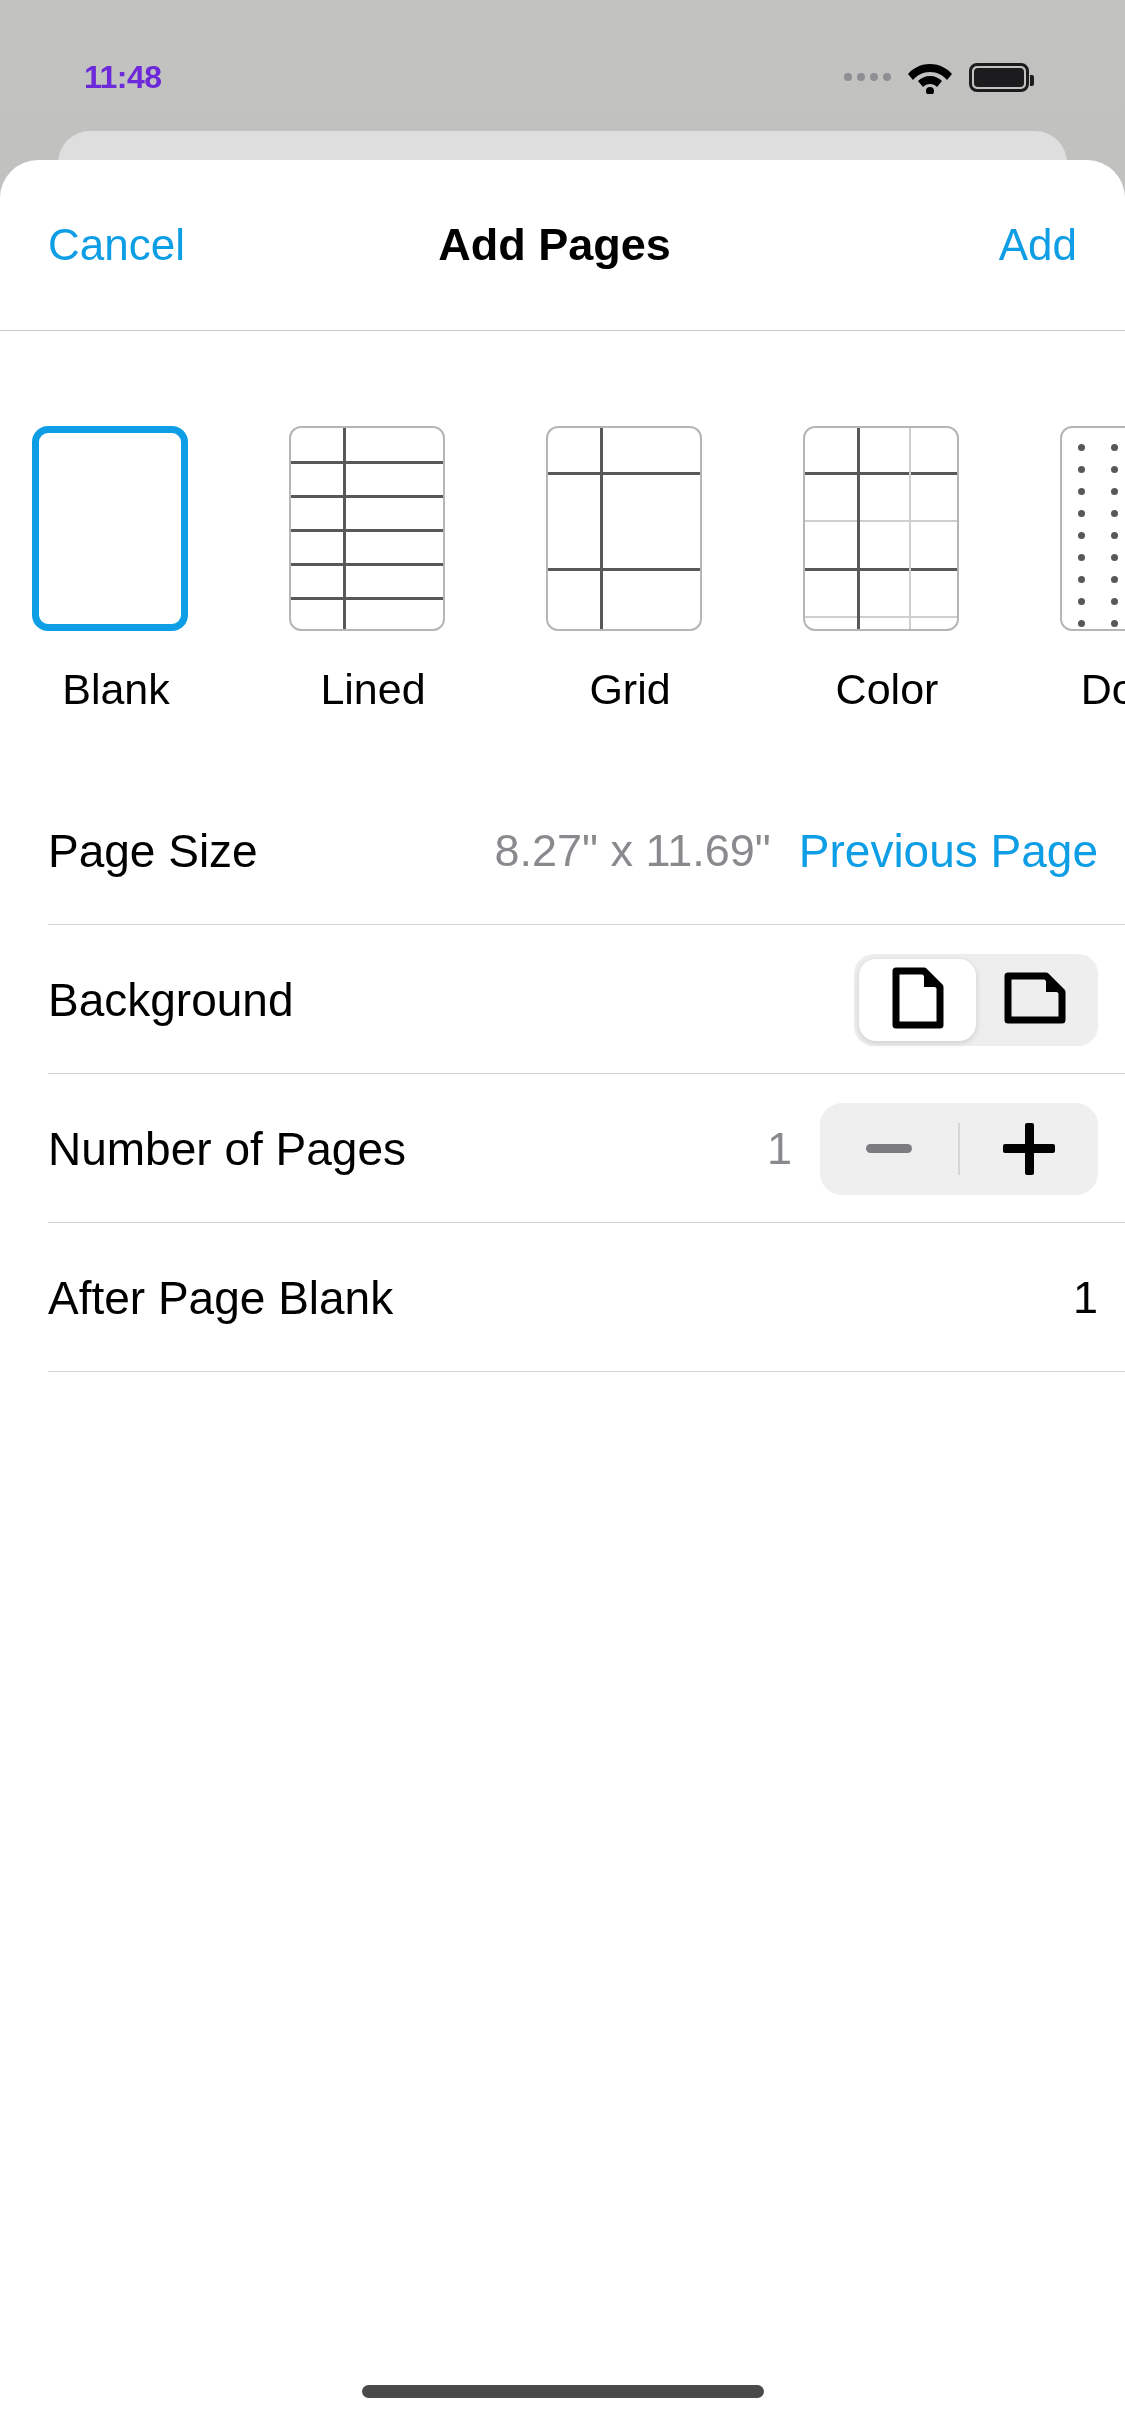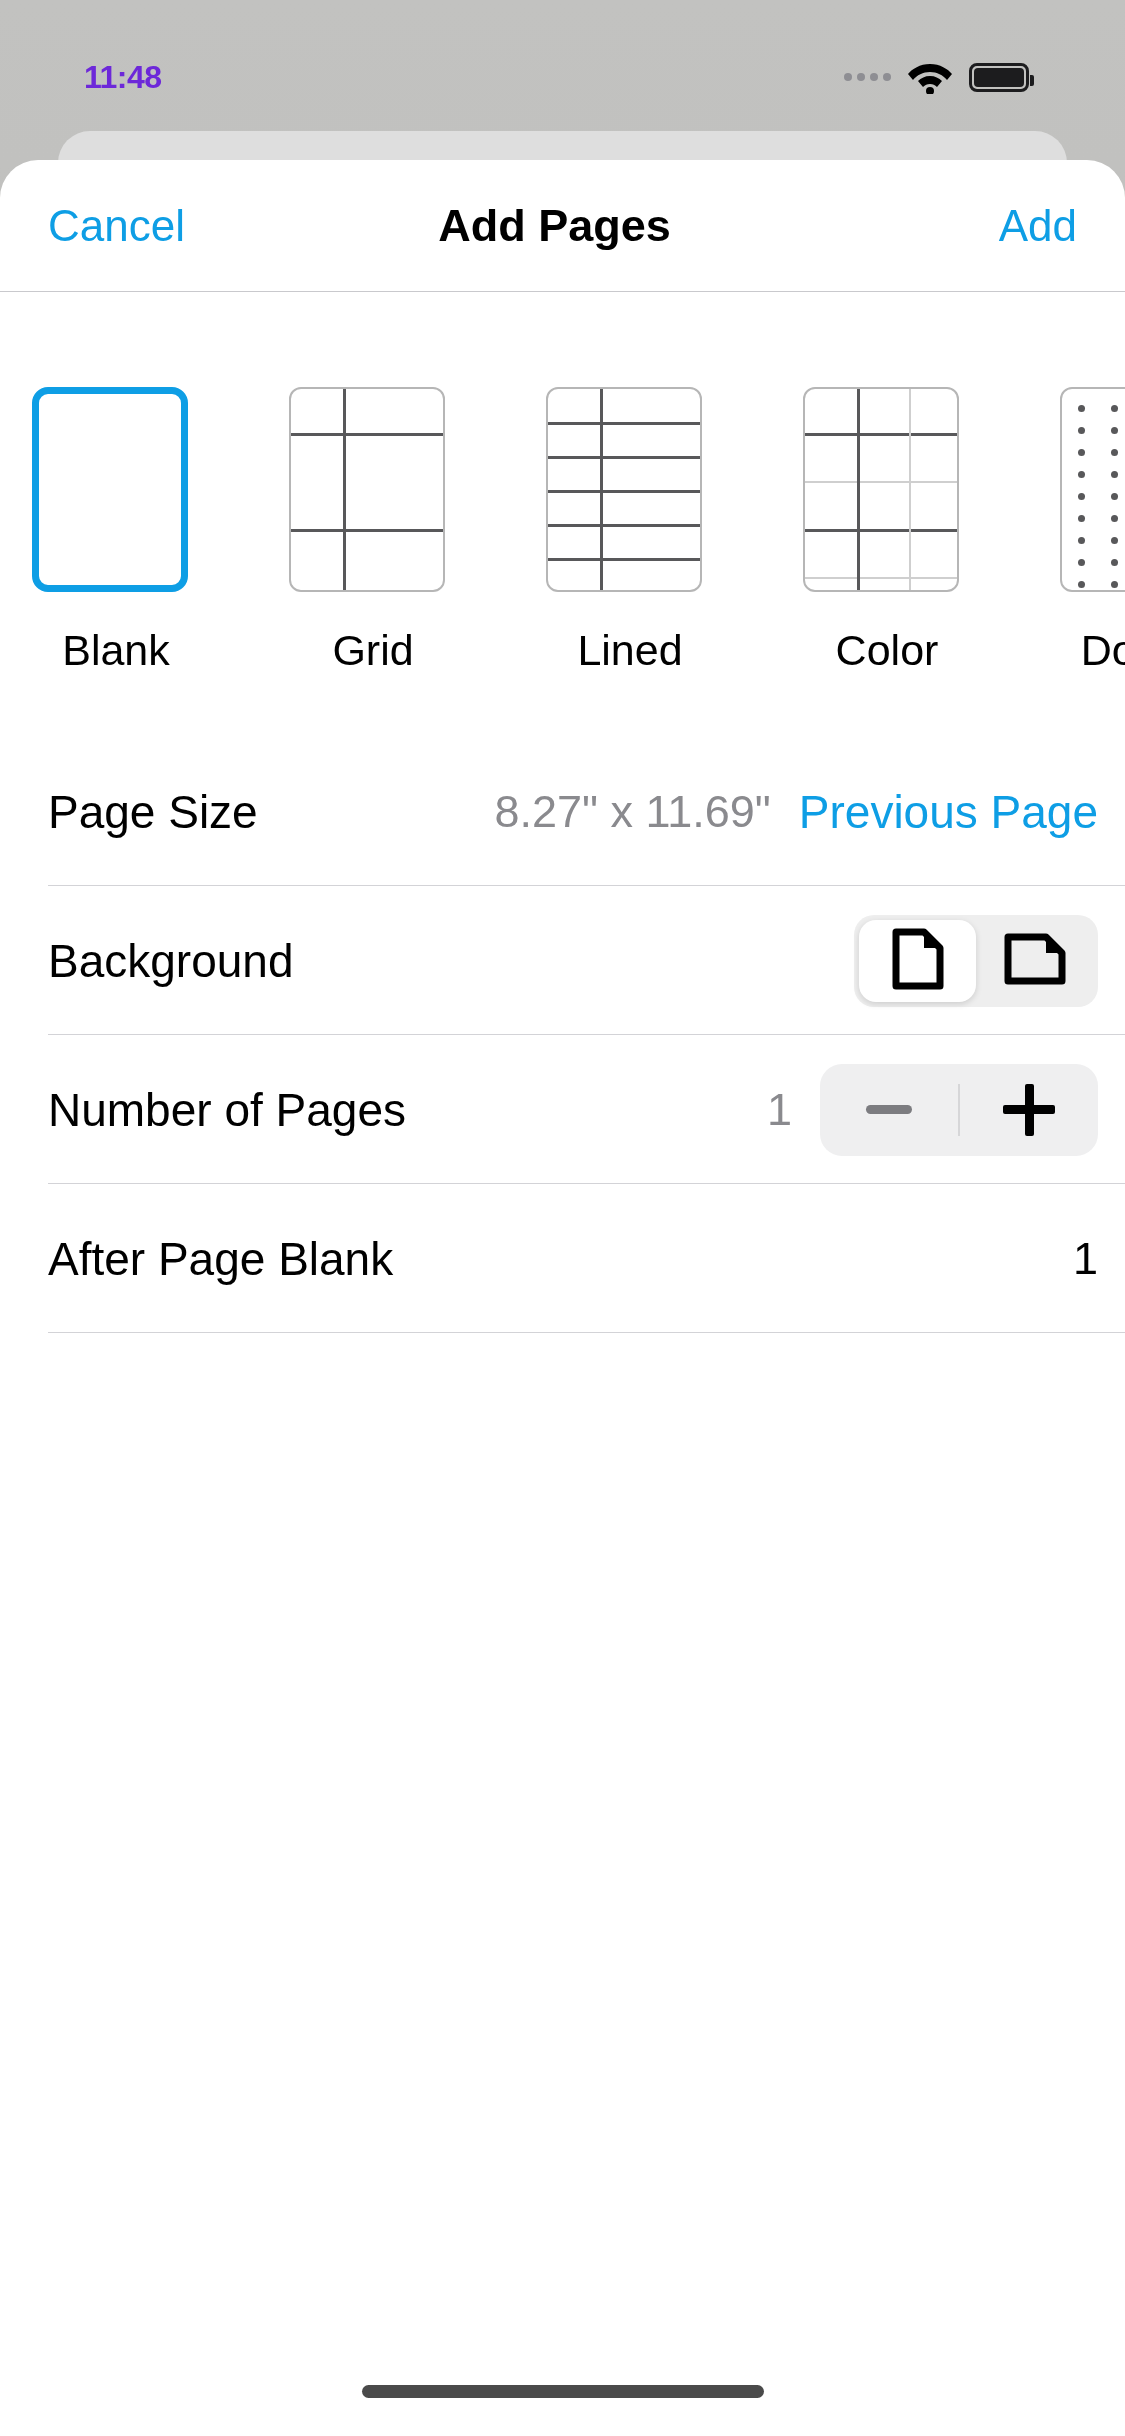--- a/index.html
+++ b/index.html
@@ -49,21 +49,21 @@
 
   
   .sheet {
     position:absolute; top:160px; left:0; width:1125px; height:2276px;
     background:#ffffff; border-radius:38px 38px 0 0;
     overflow:hidden;
   }
 
   
   .navbar {
-    position:relative; height:132px;
+    position:relative; height:171px;
     display:flex; align-items:center; justify-content:space-between;
     padding:0 48px;
     border-bottom:1px solid #c9c9cd;
   }
   .nav-btn { font-size:44px; color:#0e9ee5; background:none; border:none;
              font-family:inherit; cursor:pointer; }
   .nav-title {
     position:absolute; left:0; right:16px; text-align:center;
     font-size:45px; font-weight:700; color:#000; pointer-events:none;
   }
@@ -194,38 +194,38 @@
 
   <div class="gallery">
 
     <div class="tmpl selected">
       <div class="tmpl-thumb"></div>
       <div class="tmpl-label">Blank</div>
     </div>
 
     <div class="tmpl">
       <div class="tmpl-thumb">
-        <span class="ln h" style="top:44px"></span>
-        <span class="ln h" style="top:140px"></span>
-        <span class="ln v" style="left:52px"></span>
-
-      </div>
-      <div class="tmpl-label">Grid</div>
-    </div>
-
-    <div class="tmpl">
-      <div class="tmpl-thumb">
         <span class="ln h" style="top:33px"></span>
         <span class="ln h" style="top:67px"></span>
         <span class="ln h" style="top:101px"></span>
         <span class="ln h" style="top:135px"></span>
         <span class="ln h" style="top:169px"></span>
         <span class="ln v" style="left:52px"></span>
       </div>
       <div class="tmpl-label">Lined</div>
+    </div>
+
+    <div class="tmpl">
+      <div class="tmpl-thumb">
+        <span class="ln h" style="top:44px"></span>
+        <span class="ln h" style="top:140px"></span>
+        <span class="ln v" style="left:52px"></span>
+
+      </div>
+      <div class="tmpl-label">Grid</div>
     </div>
 
     <div class="tmpl">
       <div class="tmpl-thumb">
         <span class="ln h" style="top:44px"></span>
         <span class="ln h minor" style="top:92px"></span>
         <span class="ln h" style="top:140px"></span>
         <span class="ln h minor" style="top:188px"></span>
         <span class="ln v" style="left:52px"></span>
         <span class="ln v minor" style="left:104px"></span>

